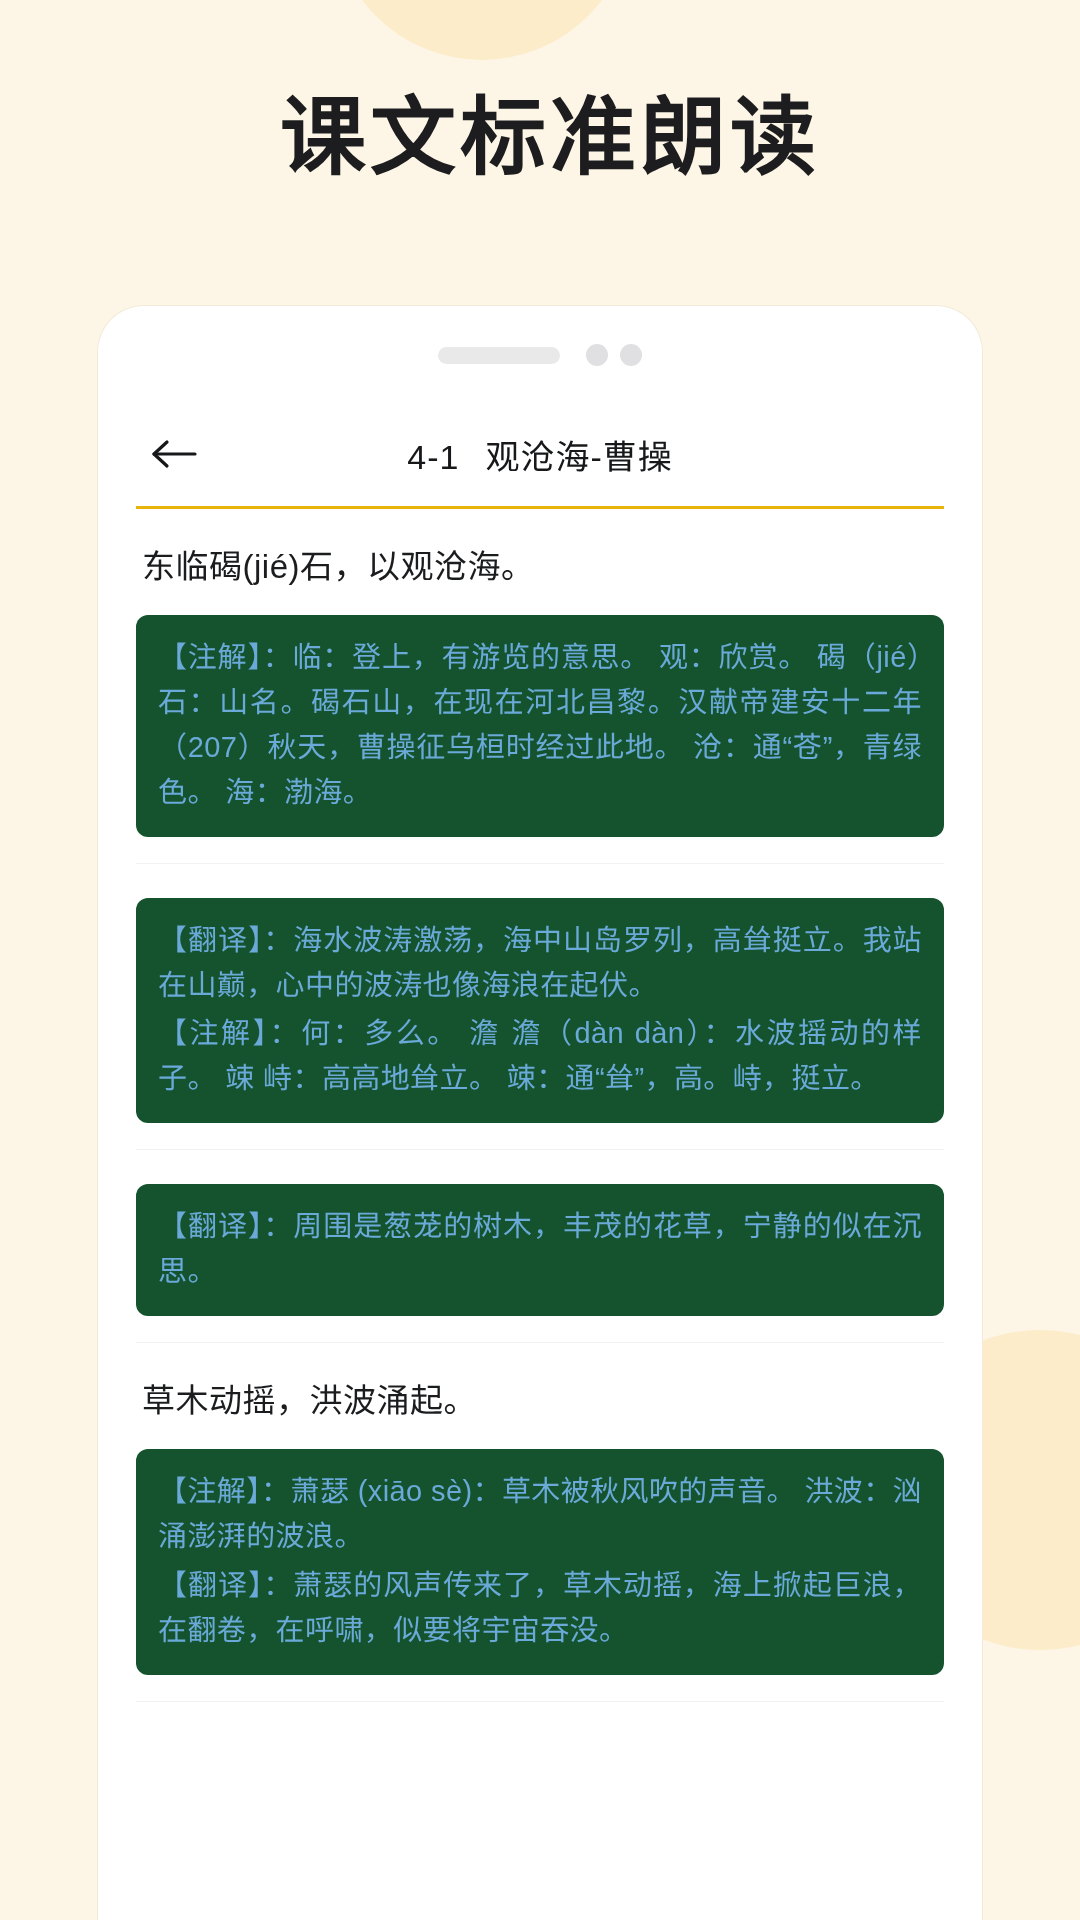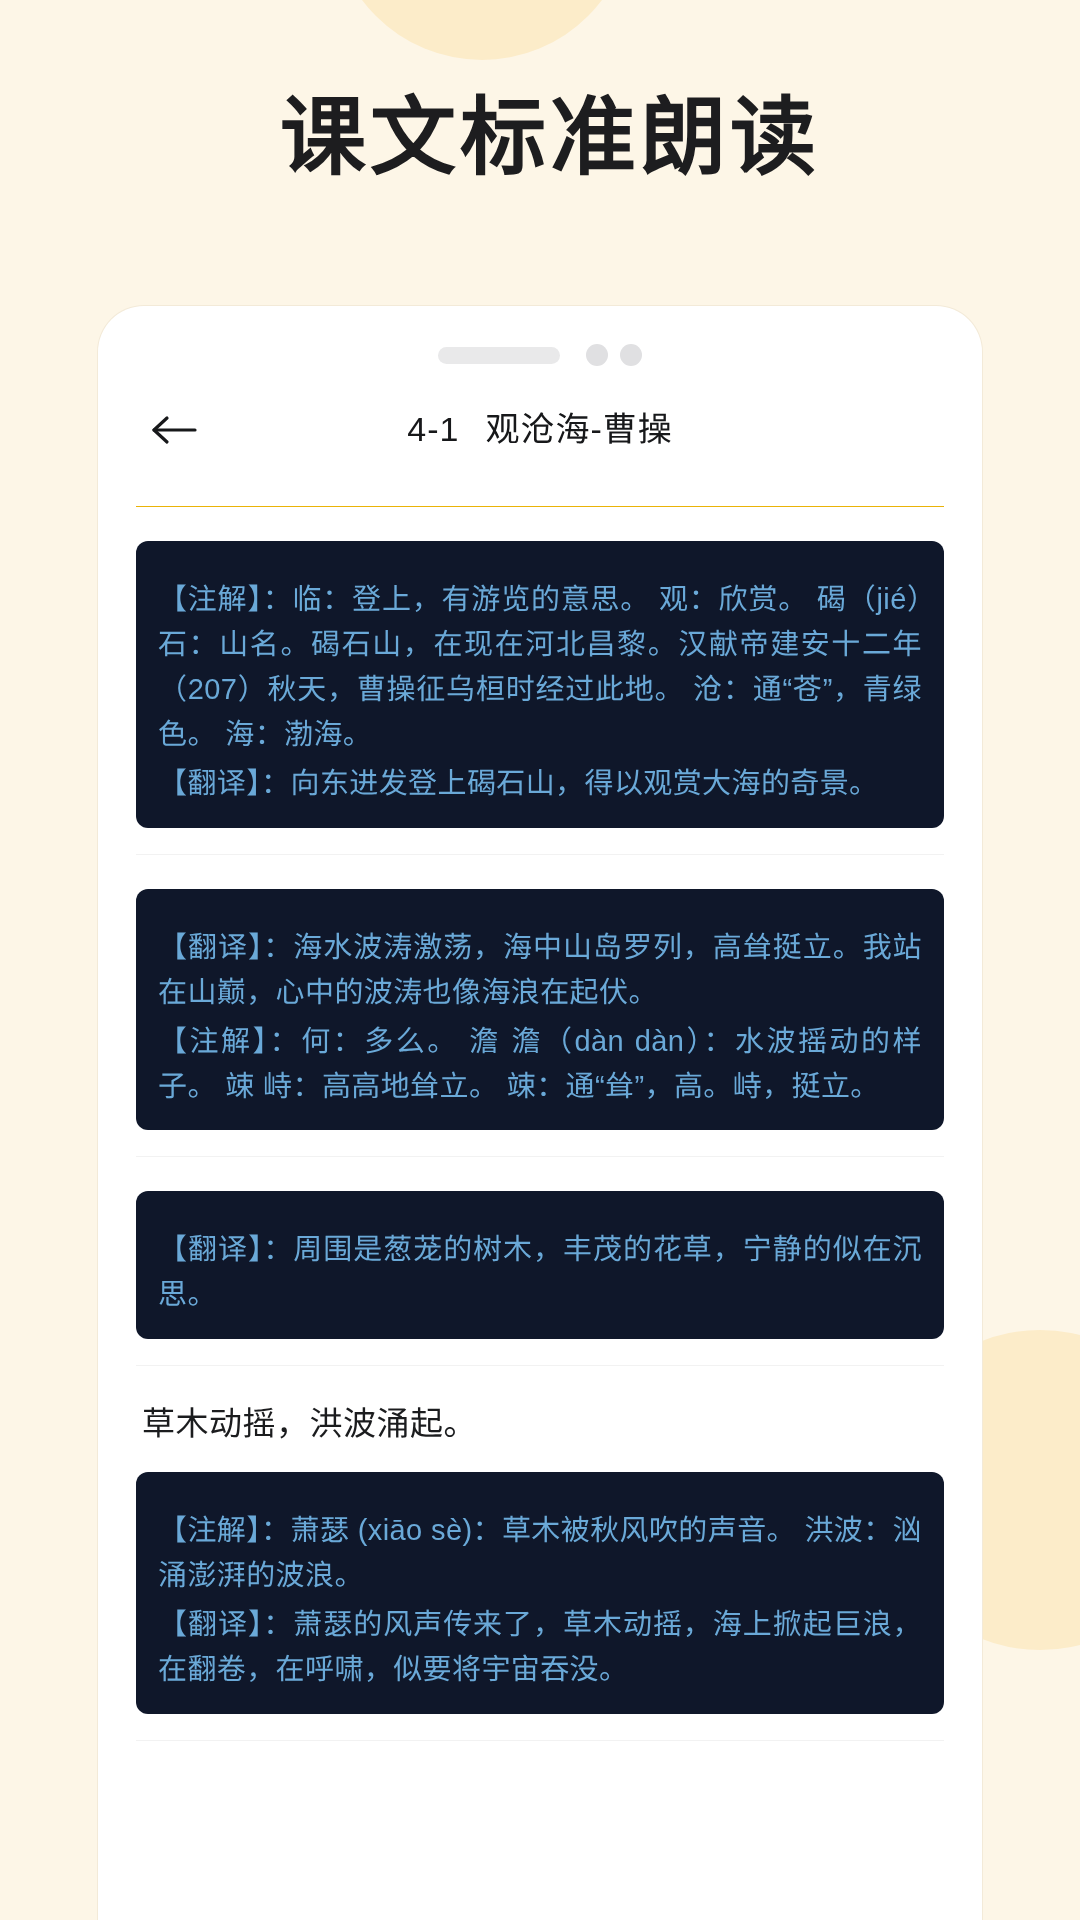--- a/index.html
+++ b/index.html
@@ -85,22 +85,22 @@
     height: 22px;
     border-radius: 50%;
     background: #e0e0e2;
   }
 
   
   .navbar {
     position: relative;
     height: 104px;
     display: flex;
-    align-items: flex-start;
-    border-bottom: 1px solid #eab308;
+    align-items: center;
+    border-bottom: 3px solid #eab308;
     margin: 36px 38px 0 38px;
   }
   .back-arrow {
     width: 56px;
     height: 56px;
     margin-left: 10px;
     display: flex;
     align-items: center;
     justify-content: center;
     cursor: pointer;
@@ -126,23 +126,23 @@
     border-bottom: 1px solid #f2f2f2;
   }
   .verse-line {
     font-size: 33px;
     color: #1b1c1e;
     line-height: 1.45;
     margin: 0 0 24px 6px;
     letter-spacing: 0.5px;
   }
   .note-card {
-    background: #0f172a;
+    background: #14532d;
     border-radius: 12px;
-    padding: 36px 22px 22px 22px;
+    padding: 20px 22px 22px 22px;
   }
   .note-row {
     font-size: 29px;
     line-height: 1.55;
     color: #6aa9d8;
     letter-spacing: 0.4px;
     text-align: justify;
   }
   .note-row + .note-row { margin-top: 4px; }
 </style>
@@ -172,23 +172,23 @@
       </svg>
     </div>
     <div class="nav-title">
       <span class="idx">4-1</span><span>观沧海-曹操</span>
     </div>
   </div>
 
   <div class="content">
 
     <div class="verse-block">
+      <div class="verse-line">东临碣(jié)石，以观沧海。</div>
       <div class="note-card">
         <div class="note-row">【注解】：临：登上，有游览的意思。 观：欣赏。 碣（jié）石：山名。碣石山，在现在河北昌黎。汉献帝建安十二年（207）秋天，曹操征乌桓时经过此地。 沧：通“苍”，青绿色。 海：渤海。</div>
-        <div class="note-row">【翻译】：向东进发登上碣石山，得以观赏大海的奇景。</div>
       </div>
     </div>
 
     <div class="verse-block">
       <div class="note-card">
         <div class="note-row">【翻译】：海水波涛激荡，海中山岛罗列，高耸挺立。我站在山巅，心中的波涛也像海浪在起伏。</div>
         <div class="note-row">【注解】：何：多么。 澹 澹（dàn dàn）：水波摇动的样子。 竦 峙：高高地耸立。 竦：通“耸”，高。峙，挺立。</div>
       </div>
     </div>
 

